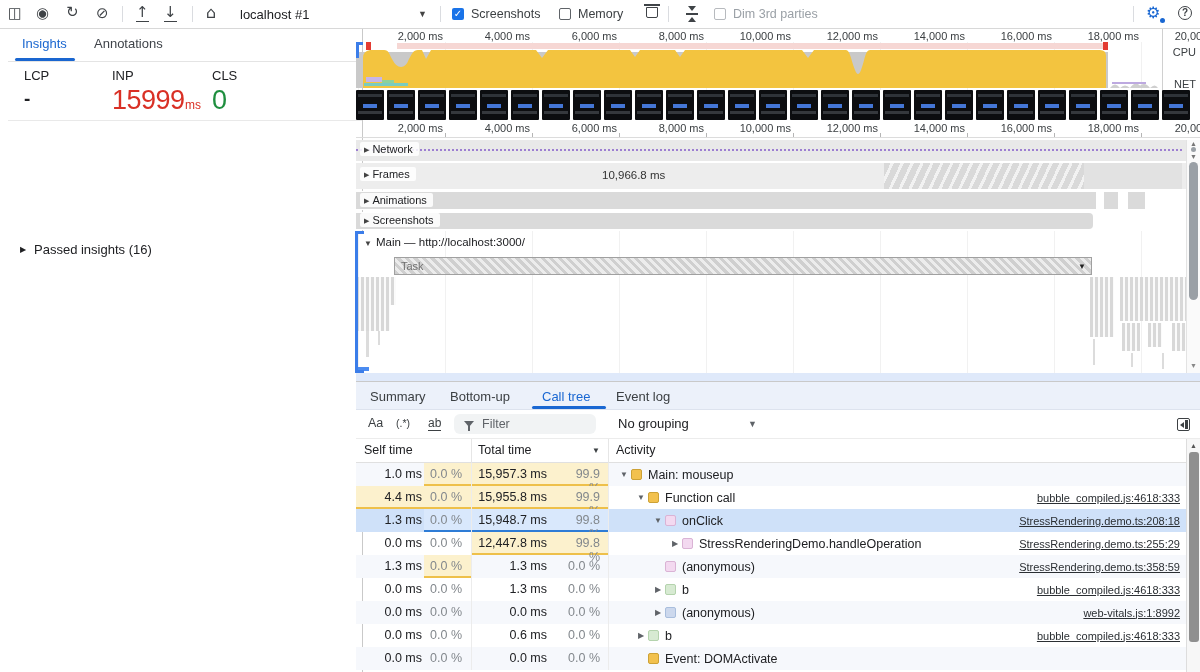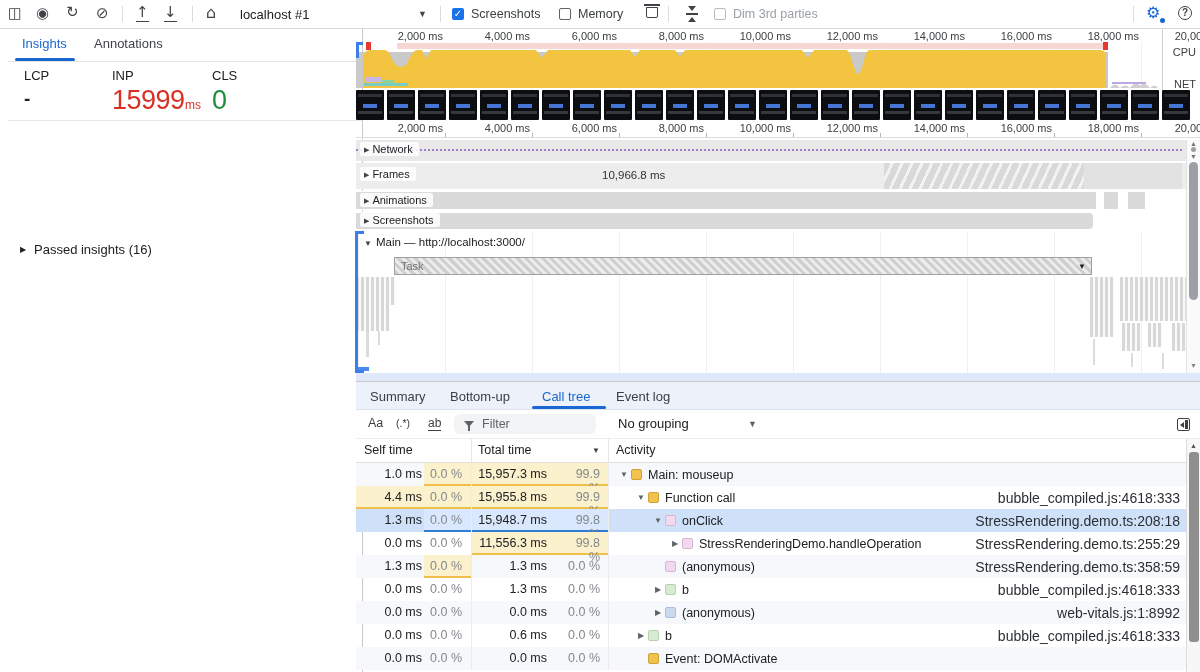--- a/index.html
+++ b/index.html
@@ -44,21 +44,21 @@
   .scell{width:115px;display:flex;flex:none;}
   .c-ms{flex:1;text-align:right;padding:4px 2px 0 0;box-sizing:border-box;}
   .c-pct{width:47px;flex:none;text-align:right;padding:4px 9px 0 0;color:#83888d;box-sizing:border-box;}
   .tcell{width:137px;flex:none;display:flex;border-left:1px solid #ececec;box-sizing:border-box;gap:14px;}
   .t-ms{flex:1;text-align:right;padding:4px 2px 0 0;box-sizing:border-box;}
   .t-pct{width:45px;flex:none;text-align:right;padding:4px 8px 0 0;color:#83888d;box-sizing:border-box;}
   .acell{flex:1;display:flex;align-items:center;border-left:1px solid #ececec;min-width:0;box-sizing:border-box;}
   .exp{width:14px;flex:none;text-align:center;font-size:8px;color:#5f6368;}
   .swatch{width:11px;height:11px;flex:none;border-radius:2px;border:1px solid rgba(0,0,0,.15);box-sizing:border-box;}
   .alabel{margin-left:6px;white-space:nowrap;overflow:hidden;}
-  .alink{margin-left:auto;margin-right:6px;color:#2b2f33;font-size:14px;white-space:nowrap;}
+  .alink{margin-left:auto;margin-right:6px;text-decoration:underline;color:#2b2f33;font-size:11px;white-space:nowrap;}
   .hot{background:#fcf1cd;box-shadow:inset 0 -2px 0 #eec04a;}
   .hotb{background:#d9e8fc;box-shadow:inset 0 -2px 0 #2e7cd6;}
   .funnel{width:0;height:0;border-left:5px solid transparent;border-right:5px solid transparent;border-top:6px solid #5f6368;position:relative;}
   .funnel:after{content:"";position:absolute;left:-1px;top:-2px;width:2px;height:6px;background:#5f6368;}
   .bin{width:10px;height:9px;border:1.5px solid #3f4347;border-top-width:1px;border-radius:0 0 2px 2px;position:relative;margin-top:5px;}
   .bin:before{content:"";position:absolute;top:-4px;left:-3px;right:-3px;height:1.5px;background:#3f4347;}
   .sbicon{width:13px;height:13px;border:1.5px solid #3c4043;border-radius:2px;box-sizing:border-box;position:relative;}
   .sbicon:before{content:"";position:absolute;right:1px;top:1px;bottom:1px;width:3px;background:#3c4043;}
   .sbicon:after{content:"";position:absolute;left:2px;top:3px;border-top:3px solid transparent;border-bottom:3px solid transparent;border-right:4px solid #3c4043;}
   .qicon{width:14px;height:14px;border:1.5px solid #3f4347;border-radius:50%;box-sizing:border-box;
@@ -340,21 +340,21 @@
           <span class="alabel">onClick</span>
           <span class="alink">StressRendering.demo.ts:208:18</span>
         </div>
       </div>
       <div class="gridrow">
         <div class="scell">
           <div class="c-ms">0.0 ms</div>
           <div class="c-pct">0.0 %</div>
         </div>
         <div class="tcell hot">
-          <div class="t-ms">11,556.3 ms</div>
+          <div class="t-ms">12,447.8 ms</div>
           <div class="t-pct">99.8 %</div>
         </div>
         <div class="acell">
           <span style="width: 59px; flex: 0 0 auto;"></span>
           <span class="exp">▶</span>
           <span class="swatch" style="background: rgb(243, 217, 240); border-color: rgb(218, 179, 213);"></span>
           <span class="alabel">StressRenderingDemo.handleOperation</span>
           <span class="alink">StressRendering.demo.ts:255:29</span>
         </div>
       </div>

